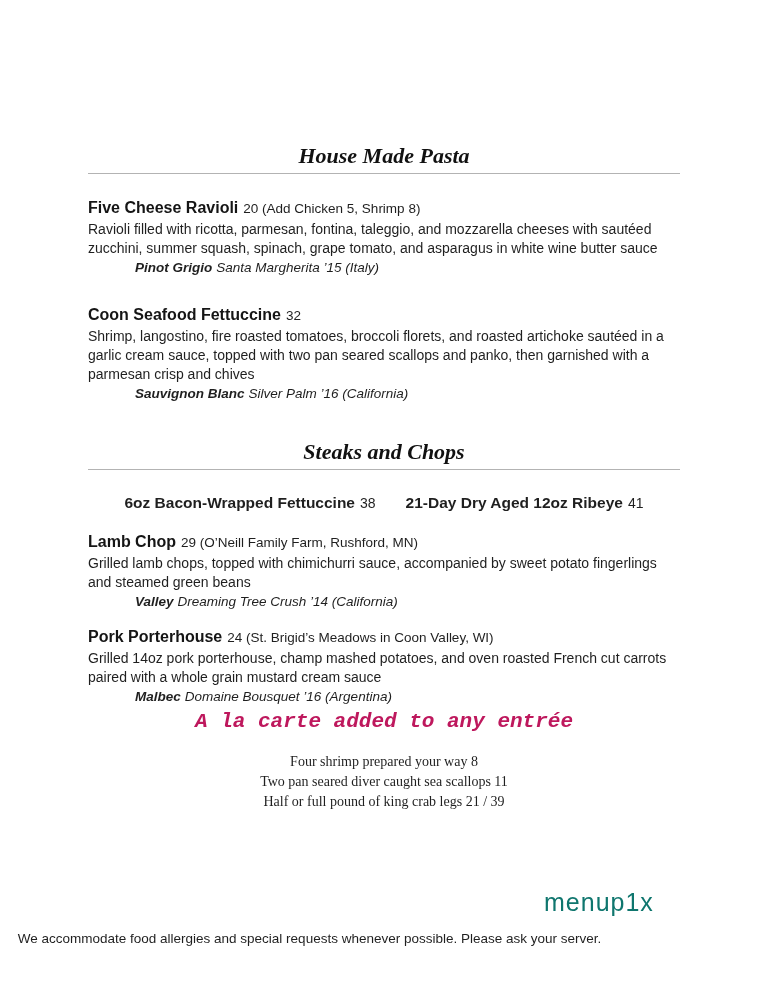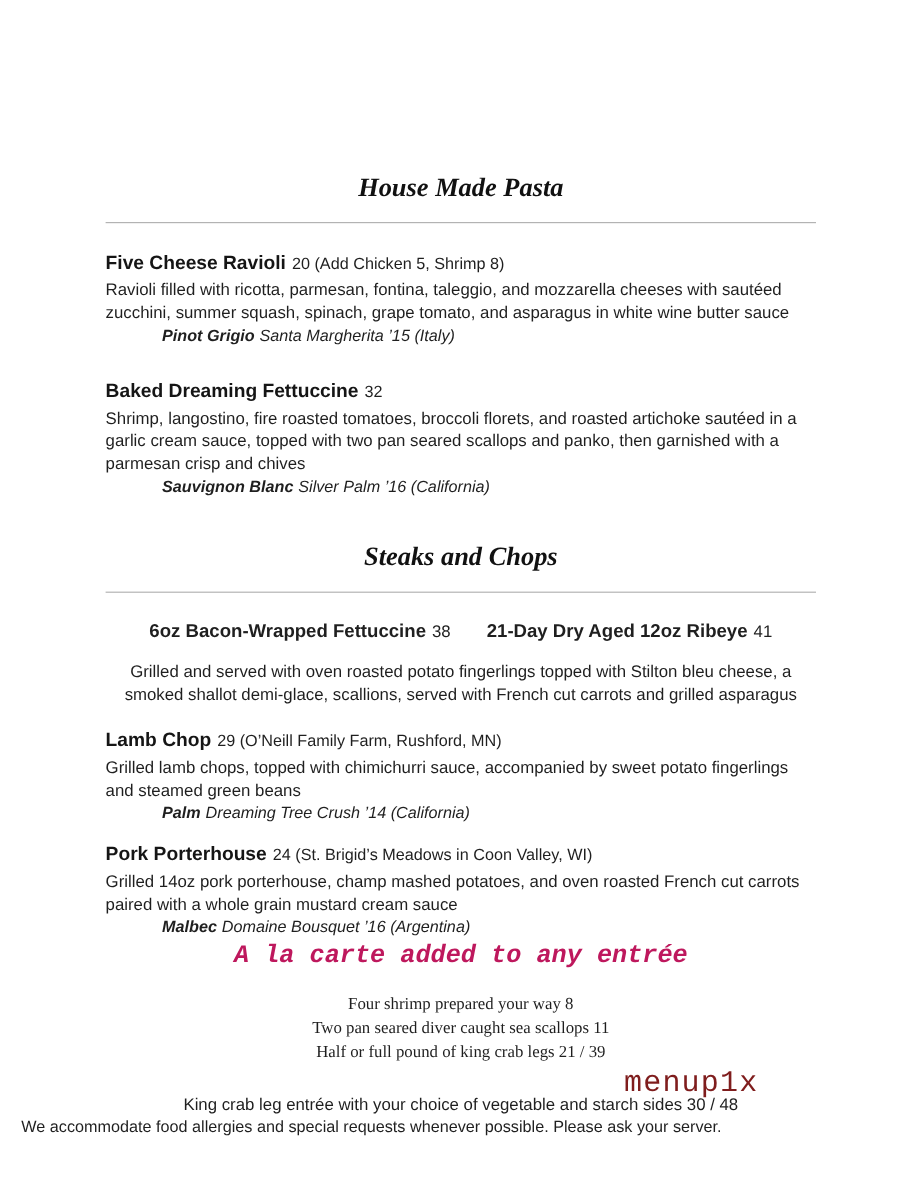--- a/index.html
+++ b/index.html
@@ -19,21 +19,21 @@
     width: 592px;
   }
   .section-title {
     margin: 0;
     text-align: center;
     font-family: "Liberation Serif", serif;
     font-style: italic;
     font-weight: bold;
     font-size: 22px;
     color: #111111;
-    padding-bottom: 16px;
+    padding-bottom: 4px;
     border-bottom: 1px solid #b3b3b3;
   }
   .title-pasta  { margin-top: 143px; }
   .title-steaks { margin-top: 36px; }
   .menu-item { margin-top: 25px; }
   .item-heading {
     margin: 0 0 3px 0;
     font-size: 16px;
     font-weight: bold;
     color: #151515;
@@ -106,26 +106,26 @@
     line-height: 20px;
     font-family: Liberation Serif, serif;
   }
   .alacarte-entree {
     margin-top: 24px;
     text-align: center;
     font-size: 14px;
   }
   .watermark {
     position: absolute;
-    left: 520px;
+    left: 544px;
     top: 888px;
-    font-family: Liberation Mono, monospace;
+    font-family: Liberation Sans, sans-serif;
     font-size: 25px;
     letter-spacing: 1px;
-    color: #7f1d1d;
+    color: #0f766e;
     user-select: none;
   }
   .footer-note {
     position: absolute;
     left: 0;
     top: 931px;
     width: 619px;
     text-align: center;
     font-size: 13.5px;
     color: #1f1f1f;
@@ -144,47 +144,46 @@
         <span>Five Cheese Ravioli</span><span class="price-note">20 (Add Chicken 5, Shrimp 8)</span>
       </h3>
       <p class="item-desc">Ravioli filled with ricotta, parmesan, fontina, taleggio, and mozzarella cheeses with sautéed zucchini, summer squash, spinach, grape tomato, and asparagus in white wine butter sauce</p>
       <p class="wine-line">
         <span class="wine-type">Pinot Grigio</span><span>Santa Margherita ’15 (Italy)</span>
       </p>
     </div>
 
     <div class="menu-item" style="margin-top:29px;">
       <h3 class="item-heading">
-        <span>Baked Dreaming Fettuccine</span><span class="price-note">32</span>
+        <span>Coon Seafood Fettuccine</span><span class="price-note">32</span>
       </h3>
       <p class="item-desc">Shrimp, langostino, fire roasted tomatoes, broccoli florets, and roasted artichoke sautéed in a garlic cream sauce, topped with two pan seared scallops and panko, then garnished with a parmesan crisp and chives</p>
       <p class="wine-line">
         <span class="wine-type">Sauvignon Blanc</span><span>Silver Palm ’16 (California)</span>
       </p>
     </div>
 
     <h2 class="section-title title-steaks">Steaks and Chops</h2>
 
     <div class="featured-row">
       <span class="featured-name">
         <span>6oz Bacon-Wrapped Fettuccine</span><span class="featured-price">38</span>
       </span>
       <span class="featured-name">
         <span>21-Day Dry Aged 12oz Ribeye</span><span class="featured-price">41</span>
       </span>
     </div>
-    <p class="item-desc featured-desc">Grilled and served with oven roasted potato fingerlings topped with Stilton bleu cheese, a smoked shallot demi-glace, scallions, served with French cut carrots and grilled asparagus</p>
 
     <div class="menu-item" style="margin-top:21px;">
       <h3 class="item-heading">
         <span>Lamb Chop</span><span class="price-note">29 (O’Neill Family Farm, Rushford, MN)</span>
       </h3>
       <p class="item-desc">Grilled lamb chops, topped with chimichurri sauce, accompanied by sweet potato fingerlings and steamed green beans</p>
       <p class="wine-line">
-        <span class="wine-type">Palm</span><span>Dreaming Tree Crush ’14 (California)</span>
+        <span class="wine-type">Valley</span><span>Dreaming Tree Crush ’14 (California)</span>
       </p>
     </div>
 
     <div class="menu-item" style="margin-top:17px;">
       <h3 class="item-heading">
         <span>Pork Porterhouse</span><span class="price-note">24 (St. Brigid’s Meadows in Coon Valley, WI)</span>
       </h3>
       <p class="item-desc">Grilled 14oz pork porterhouse, champ mashed potatoes, and oven roasted French cut carrots paired with a whole grain mustard cream sauce</p>
       <p class="wine-line">
         <span class="wine-type">Malbec</span><span>Domaine Bousquet ’16 (Argentina)</span>
@@ -192,20 +191,19 @@
     </div>
 
     <h2 class="alacarte-title">A la carte added to any entrée</h2>
 
     <div class="alacarte-lines">
       <div>Four shrimp prepared your way 8</div>
       <div>Two pan seared diver caught sea scallops 11</div>
       <div>Half or full pound of king crab legs 21 / 39</div>
     </div>
 
-    <div class="alacarte-entree">King crab leg entrée with your choice of vegetable and starch sides 30 / 48</div>
 
   </div>
 
   <div class="watermark">menup1x</div>
 
   <div class="footer-note">We accommodate food allergies and special requests whenever possible. Please ask your server.</div>
 </div>
 
 </body></html>

